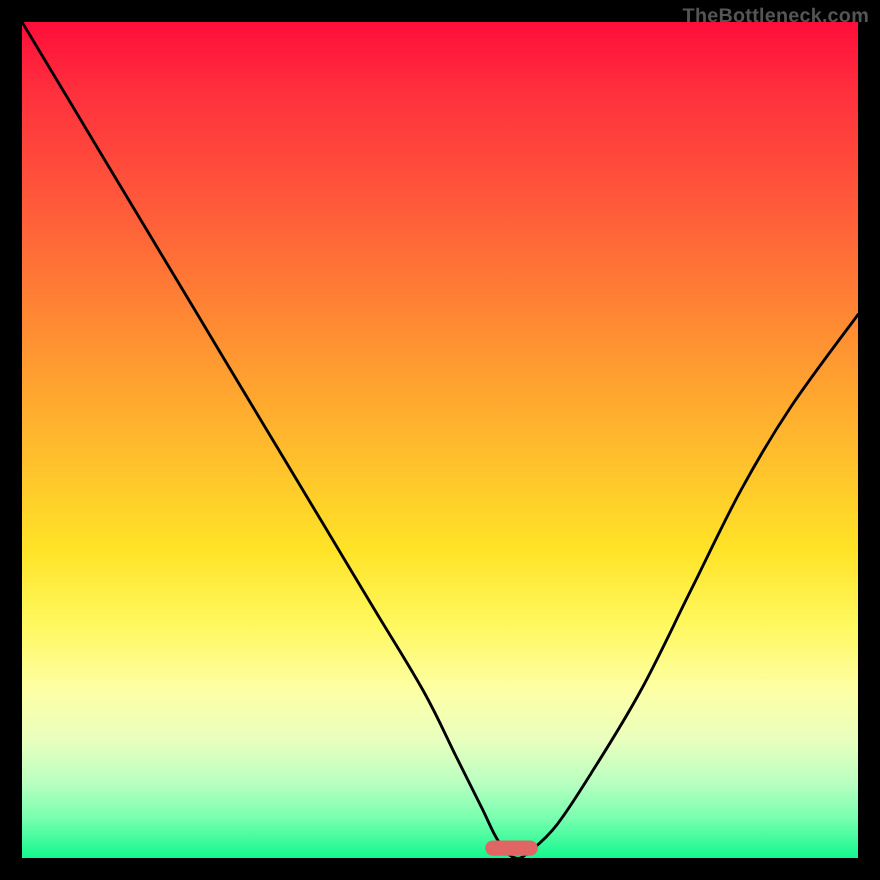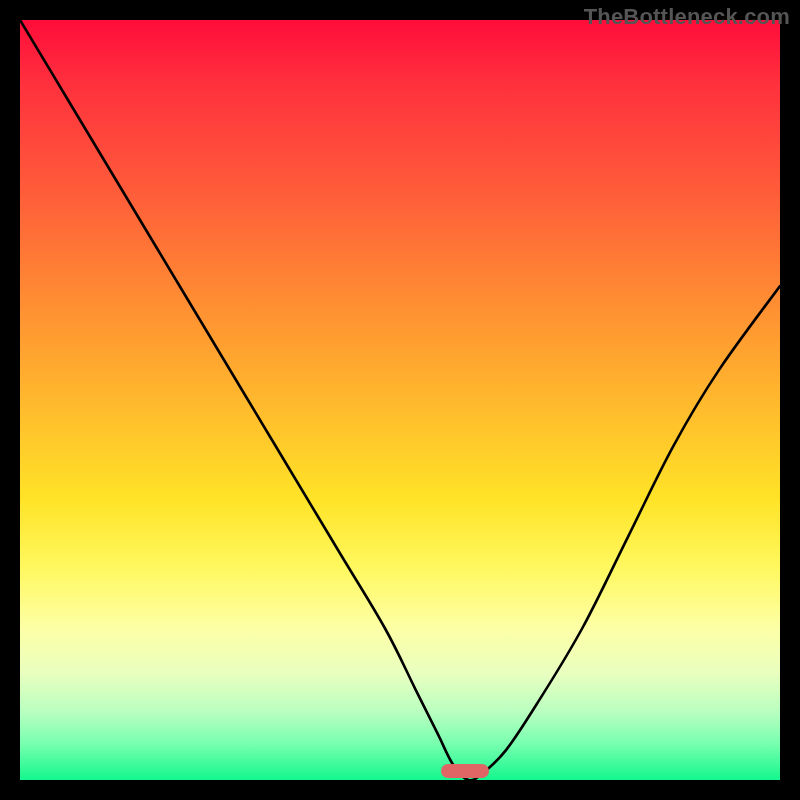--- a/index.html
+++ b/index.html
@@ -15,21 +15,21 @@
     position: relative;
     width: 800px;
     height: 800px;
     background: #000;
   }
   .watermark {
     position: absolute;
     top: 4px;
     right: 10px;
     color: #555;
-    font-size: 22px;
+    font-size: 18px;
     font-weight: 600;
     letter-spacing: 0.2px;
     z-index: 10;
     pointer-events: none;
   }
   .plot-area {
     position: absolute;
     left: 20px;
     top: 20px;
     width: 760px;

